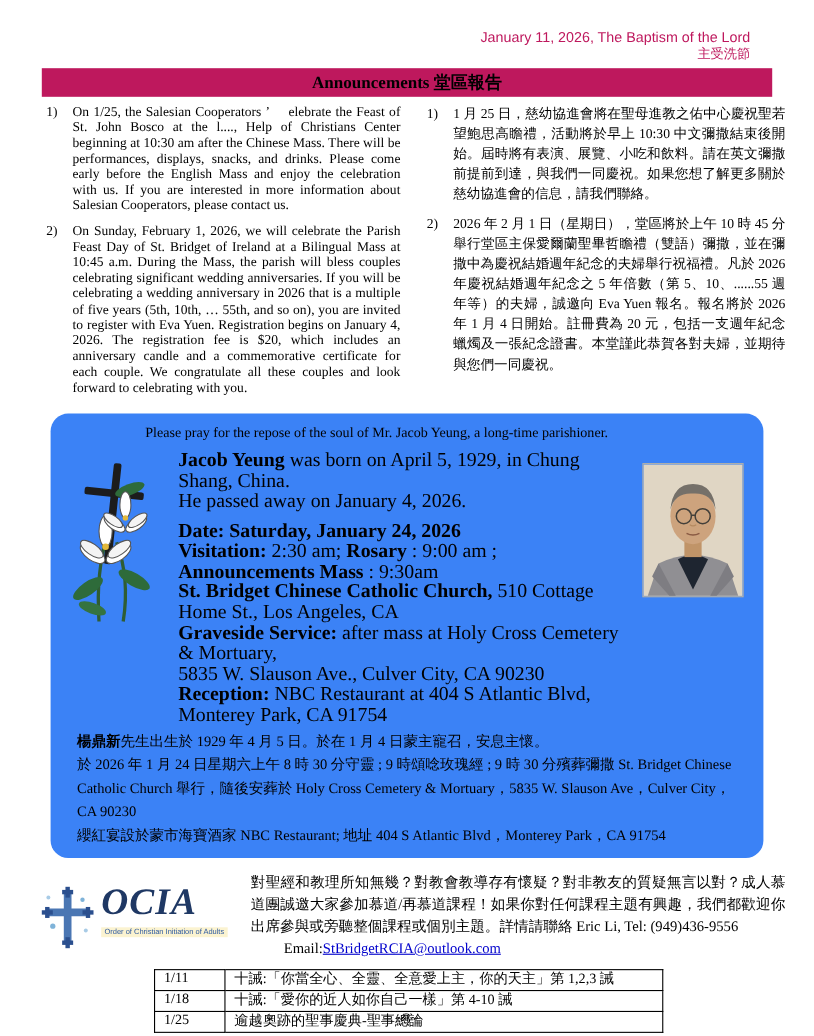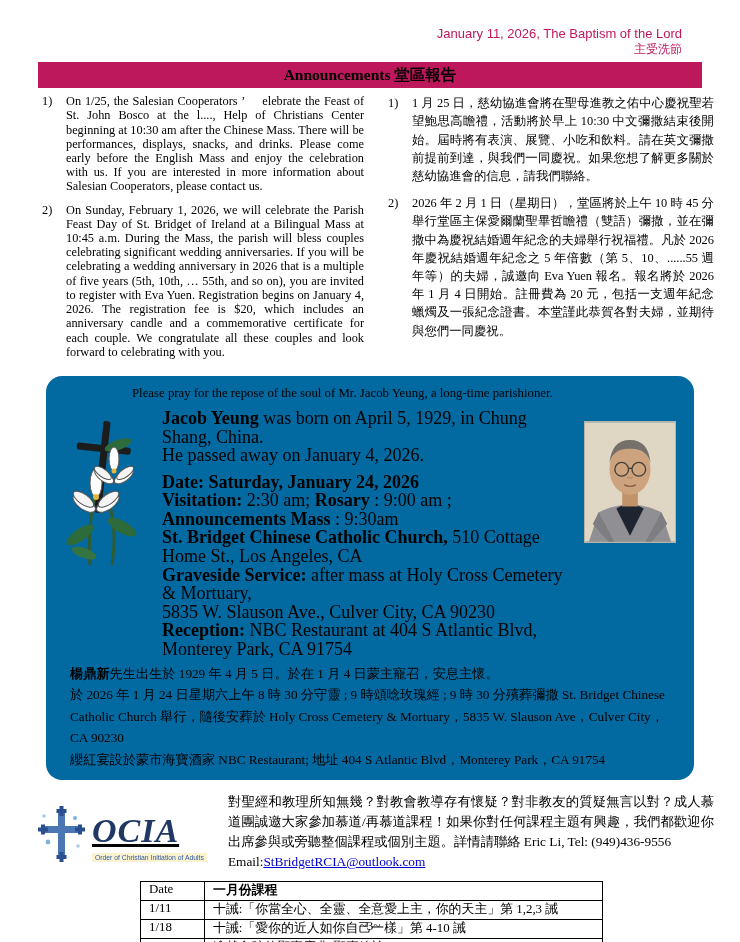--- a/index.html
+++ b/index.html
@@ -31,57 +31,57 @@
   .columns { display: flex; gap: 16px; margin: 4px 26px 0 30px; }
   .col { flex: 1; min-width: 0; }
   .item { display: flex; margin-bottom: 9px; }
   .item .num { width: 32px; flex: none; padding-left: 8px; }
   .item .txt { flex: 1; text-align: justify; }
   .col-en { font-size: 12.3px; line-height: 14.2px; }
   .col-en .num { padding-left: 12px; width: 36px; }
   .col-zh { font-size: 12.4px; line-height: 18.2px; }
   .obit-box {
     margin: 8px 46px 0;
-    background: #0369a1;
+    background: #3b82f6;
     border-radius: 16px;
     padding: 8px 14px 10px;
   }
   .obit-intro { margin: 2px 0 8px 72px; font-size: 12.8px; }
   .obit-main { display: flex; }
   .lily-wrap { width: 84px; flex: none; padding-top: 6px; }
   .obit-text { flex: 1; padding: 0 10px 0 18px; font-size: 18px; line-height: 18.6px; }
   .obit-text .gap { height: 8px; }
   .portrait-wrap { width: 96px; flex: none; padding-top: 12px; }
   .portrait-frame { width: 92px; border: 1px solid #b9b3a4; }
   .obit-zh { font-size: 13.2px; line-height: 21.5px; margin: 4px 6px 0 10px; }
   b.seg { font-weight: bold; }
   .ocia-row { display: flex; margin: 12px 26px 0 30px; }
   .ocia-logo { width: 198px; flex: none; padding: 14px 10px 0 4px; }
-  .ocia-logo-inner { display: flex; align-items: flex-end; text-decoration: underline; }
+  .ocia-logo-inner { display: flex; align-items: flex-start; }
   .ocia-wordmark { margin-left: 4px; }
   .ocia-name {
     font-family: "Liberation Serif", serif;
     font-style: italic;
     font-weight: bold;
     font-size: 34px;
     line-height: 30px;
     color: #1f3864;
     letter-spacing: 1px;
   }
   .ocia-tagline {
     font-family: "Liberation Sans", sans-serif;
     font-size: 6.8px;
     color: #2e5aa0;
     background: #fbf3d0;
     padding: 1px 3px;
     display: inline-block;
     margin-top: 1px;
   }
   .ocia-text { flex: 1; font-size: 13.3px; line-height: 20px; text-align: justify; }
-  .email-line { text-align: left; }
+  .email-line { text-align: left; margin-left: 30px; }
   .email-link { color: #0000cc; text-decoration: underline; }
   .course-table {
     margin: 9px 0 0 140px;
     border-collapse: collapse;
     font-size: 12.9px;
   }
   .course-table td {
     border: 1px solid #000;
     padding: 0 8px 1px 8px;
     vertical-align: top;
@@ -234,24 +234,20 @@
     <span>對聖經和教理所知無幾？對教會教導存有懷疑？對非教友的質疑無言以對？成人慕道團誠邀大家參加慕道/再慕道課程！如果你對任何課程主題有興趣，我們都歡迎你出席參與或旁聽整個課程或個別主題。詳情請聯絡 Eric Li, Tel: (949)436-9556</span>
     <div class="email-line">
       <span>Email:</span><a href="#" class="email-link">StBridgetRCIA@outlook.com</a>
     </div>
   </div>
 </div>
 
 <table class="course-table">
   <tbody>
     <tr>
-      <td class="c-date">Date</td>
-      <td class="c-course hdr-course">一月份課程</td>
-    </tr>
-    <tr>
       <td class="c-date">1/11</td>
       <td class="c-course">十誡:「你當全心、全靈、全意愛上主，你的天主」第 1,2,3 誡</td>
     </tr>
     <tr>
       <td class="c-date">1/18</td>
       <td class="c-course">十誡:「愛你的近人如你自己一樣」第 4-10 誡</td>
     </tr>
     <tr>
       <td class="c-date">1/25</td>
       <td class="c-course">逾越奧跡的聖事慶典-聖事總論</td>

